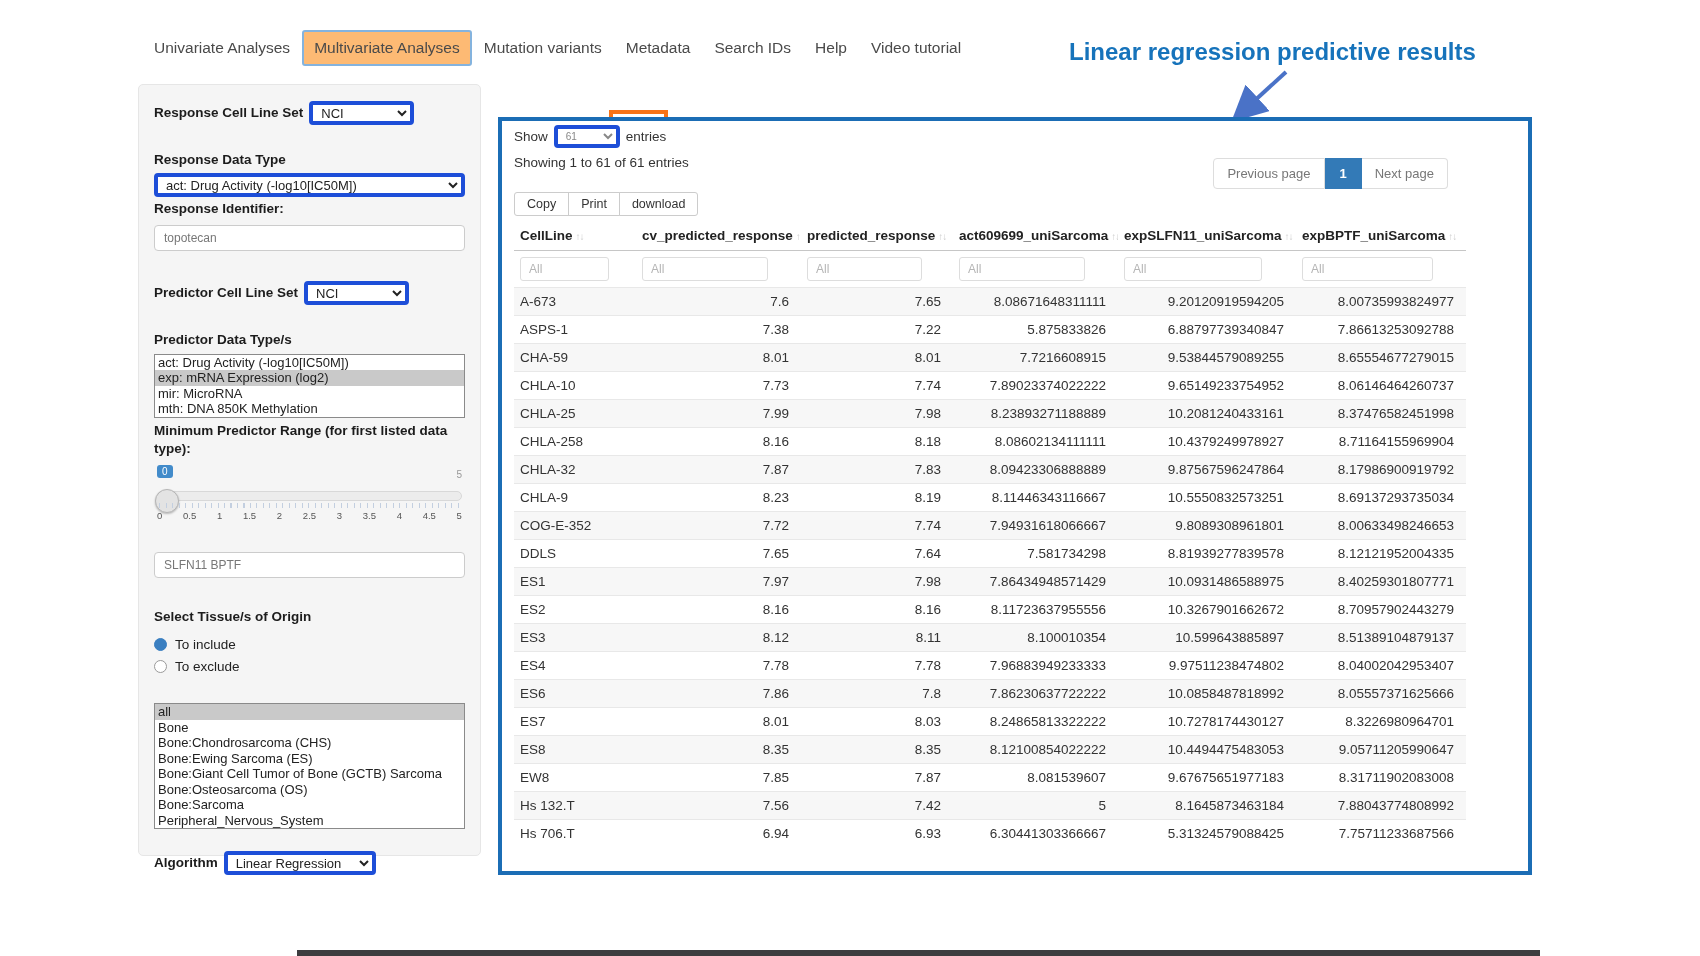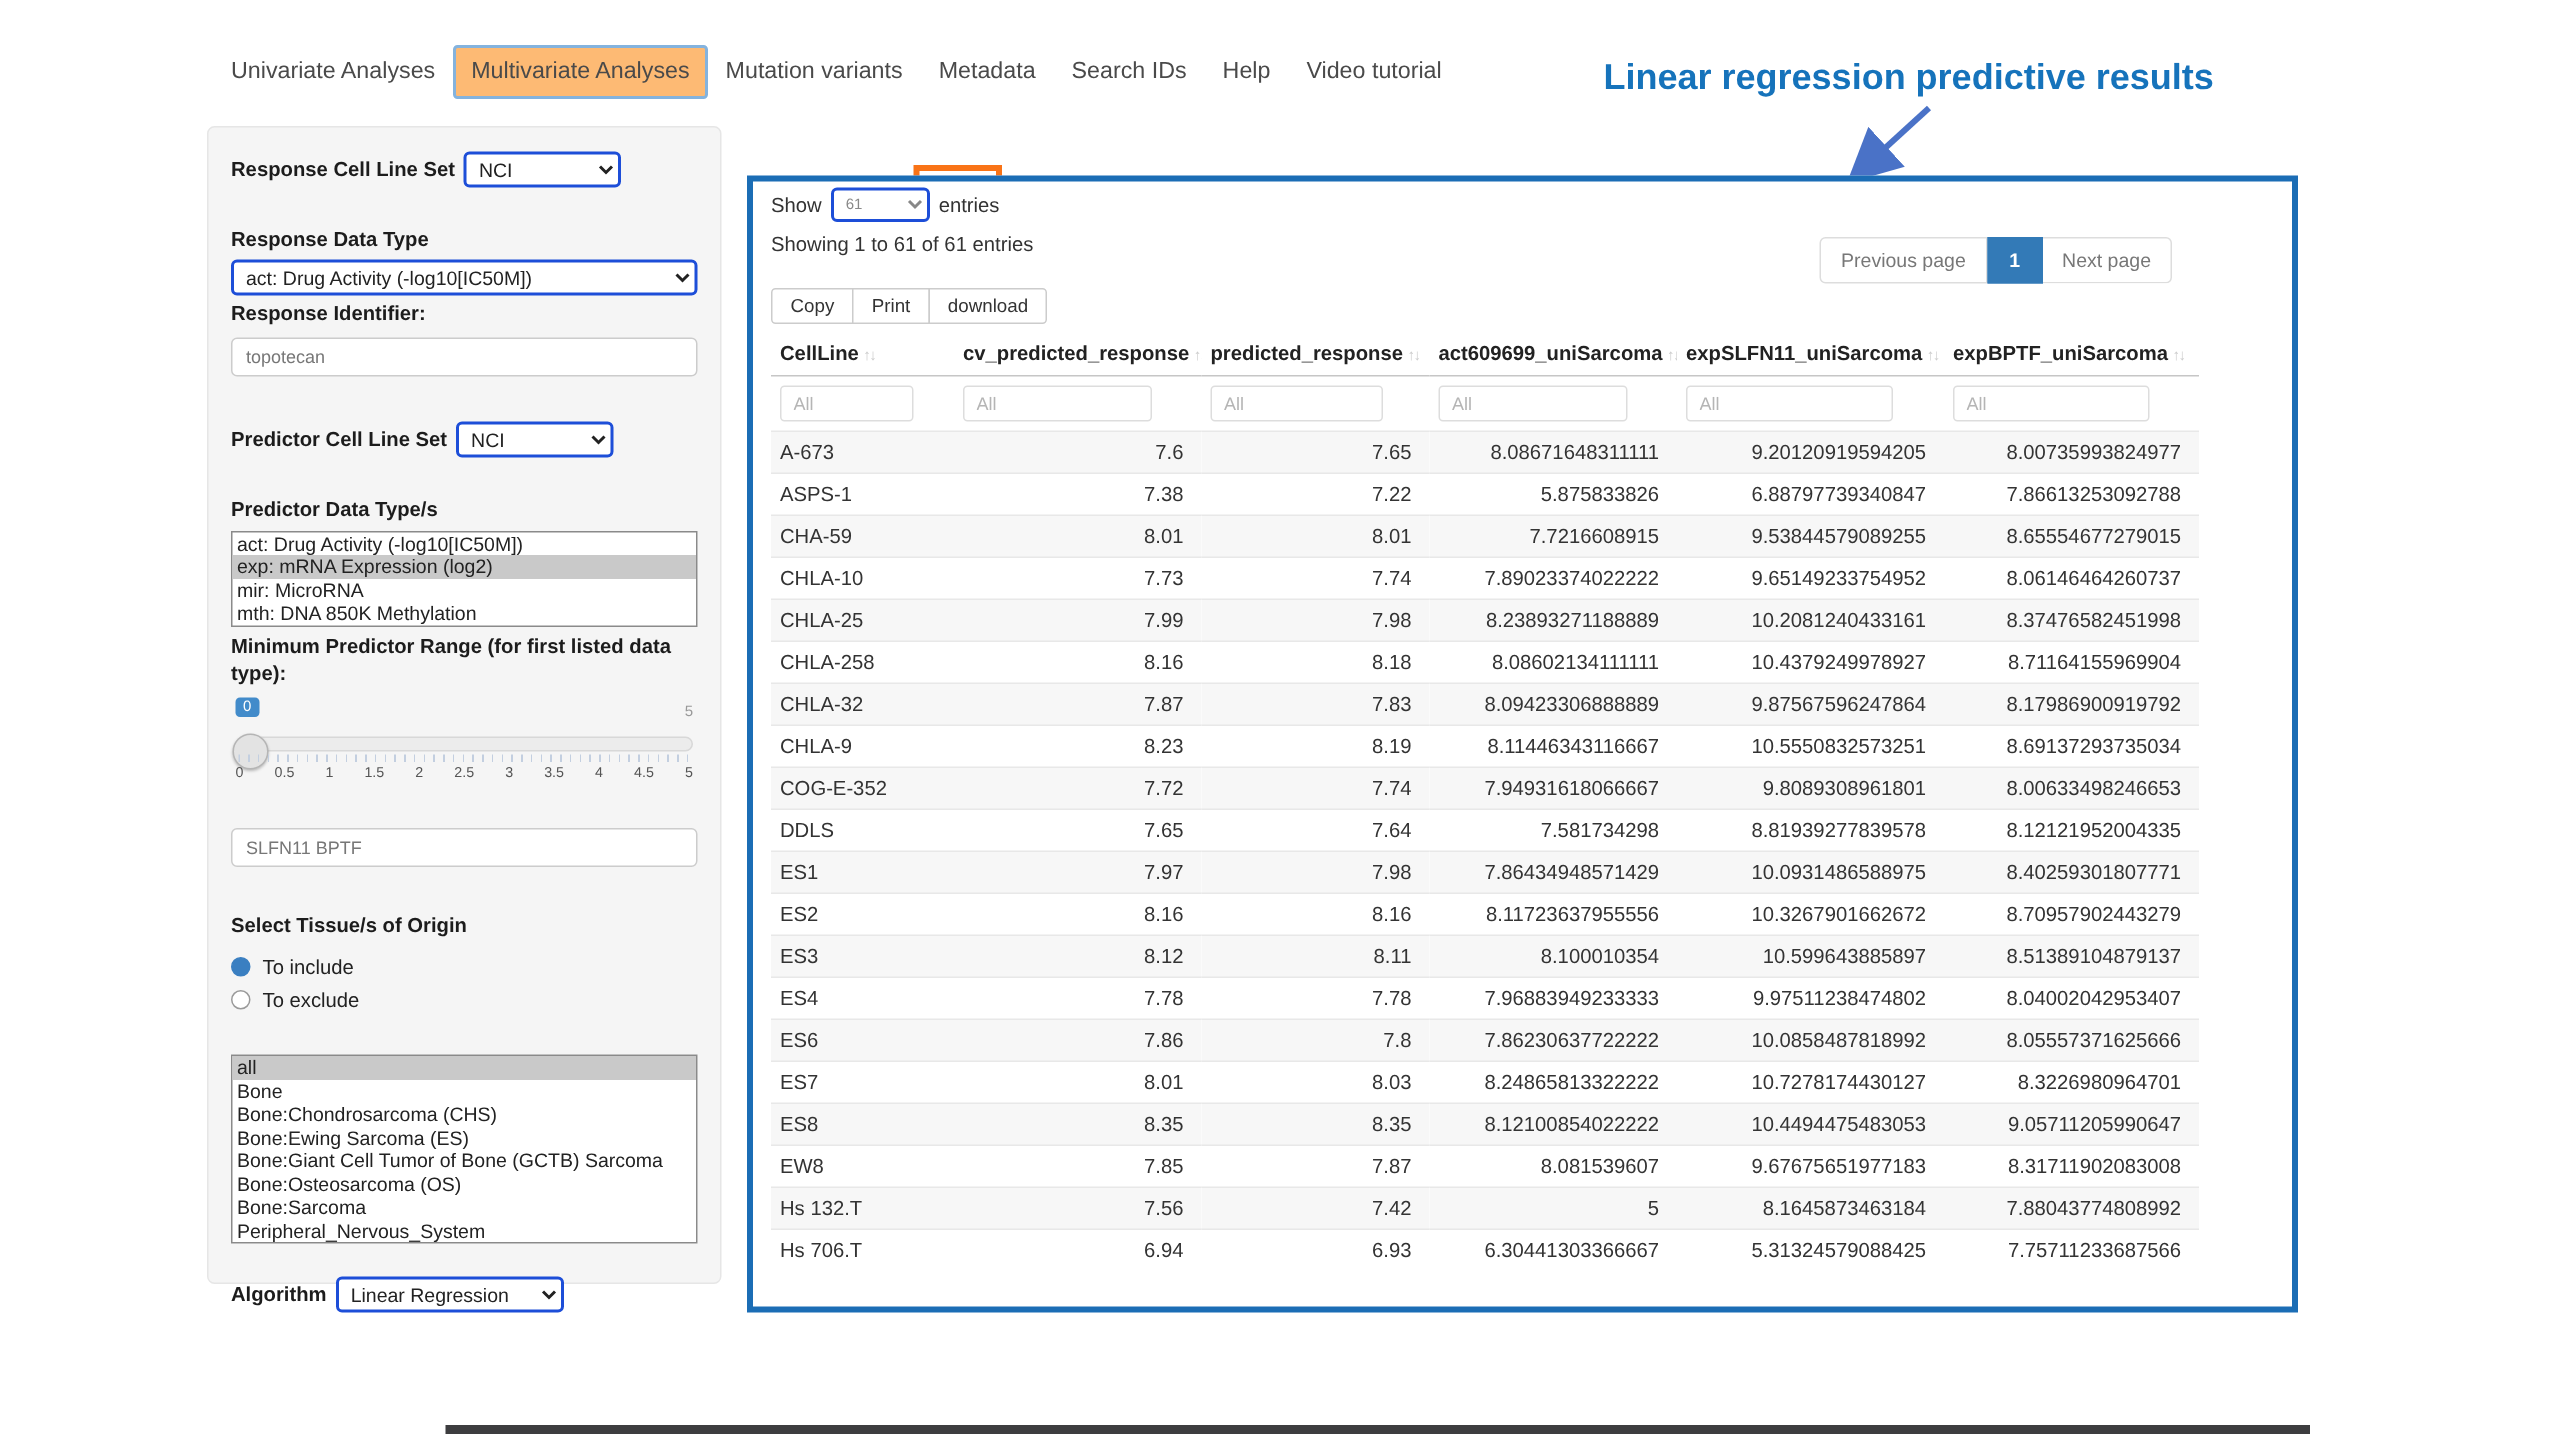--- a/index.html
+++ b/index.html
@@ -13,21 +13,21 @@
   .nav-item.active{border:2px solid #84b3de;background:#fdba74;border-radius:3px;padding:7px 10px;}
   
   .annotation-title{position:absolute;left:1069px;top:38px;font-size:24px;font-weight:bold;color:#1673bb;white-space:nowrap;}
   .annotation-arrow{position:absolute;left:1218px;top:68px;}
   
   .sidebar{position:absolute;left:138px;top:84px;width:343px;height:772px;background:#f5f5f5;
     border:1px solid #e6e6e6;border-radius:5px;box-sizing:border-box;padding:16px 15px;font-size:13px;}
   .fld-label{font-weight:bold;color:#1c1c1c;font-size:13.5px;line-height:1.35;}
   .inline-row{display:flex;align-items:center;gap:6px;margin-bottom:4px;}
   select{font-family:"Liberation Sans",sans-serif;font-size:13px;color:#222;background:#fff;
-    border:2px solid #1d4ed8;border-radius:4px;height:24px;padding:0 4px;}
+    border:4px solid #1d4ed8;border-radius:4px;height:24px;padding:0 4px;}
   .sel-small{width:105px;}
   .sel-full{width:100%;}
   .sel-algo{width:152px;}
   .text-input{width:100%;box-sizing:border-box;border:1px solid #ccc;border-radius:4px;height:26px;
     padding:2px 9px;font-size:12px;color:#777;background:#fff;font-family:"Liberation Sans",sans-serif;}
   .listbox{border:1px solid #8a8a8a;background:#fff;color:#222;overflow:hidden;}
   .listbox .opt{padding:0 3px;line-height:15.5px;white-space:nowrap;overflow:hidden;font-size:13px;cursor:pointer;}
   .listbox .opt.selected{background:#c9c9c9;} .spacer22{height:22px;} .spacer30{height:30px;}
   
   .slider-wrap{position:relative;margin:28px 3px 0 3px;height:48px;}

